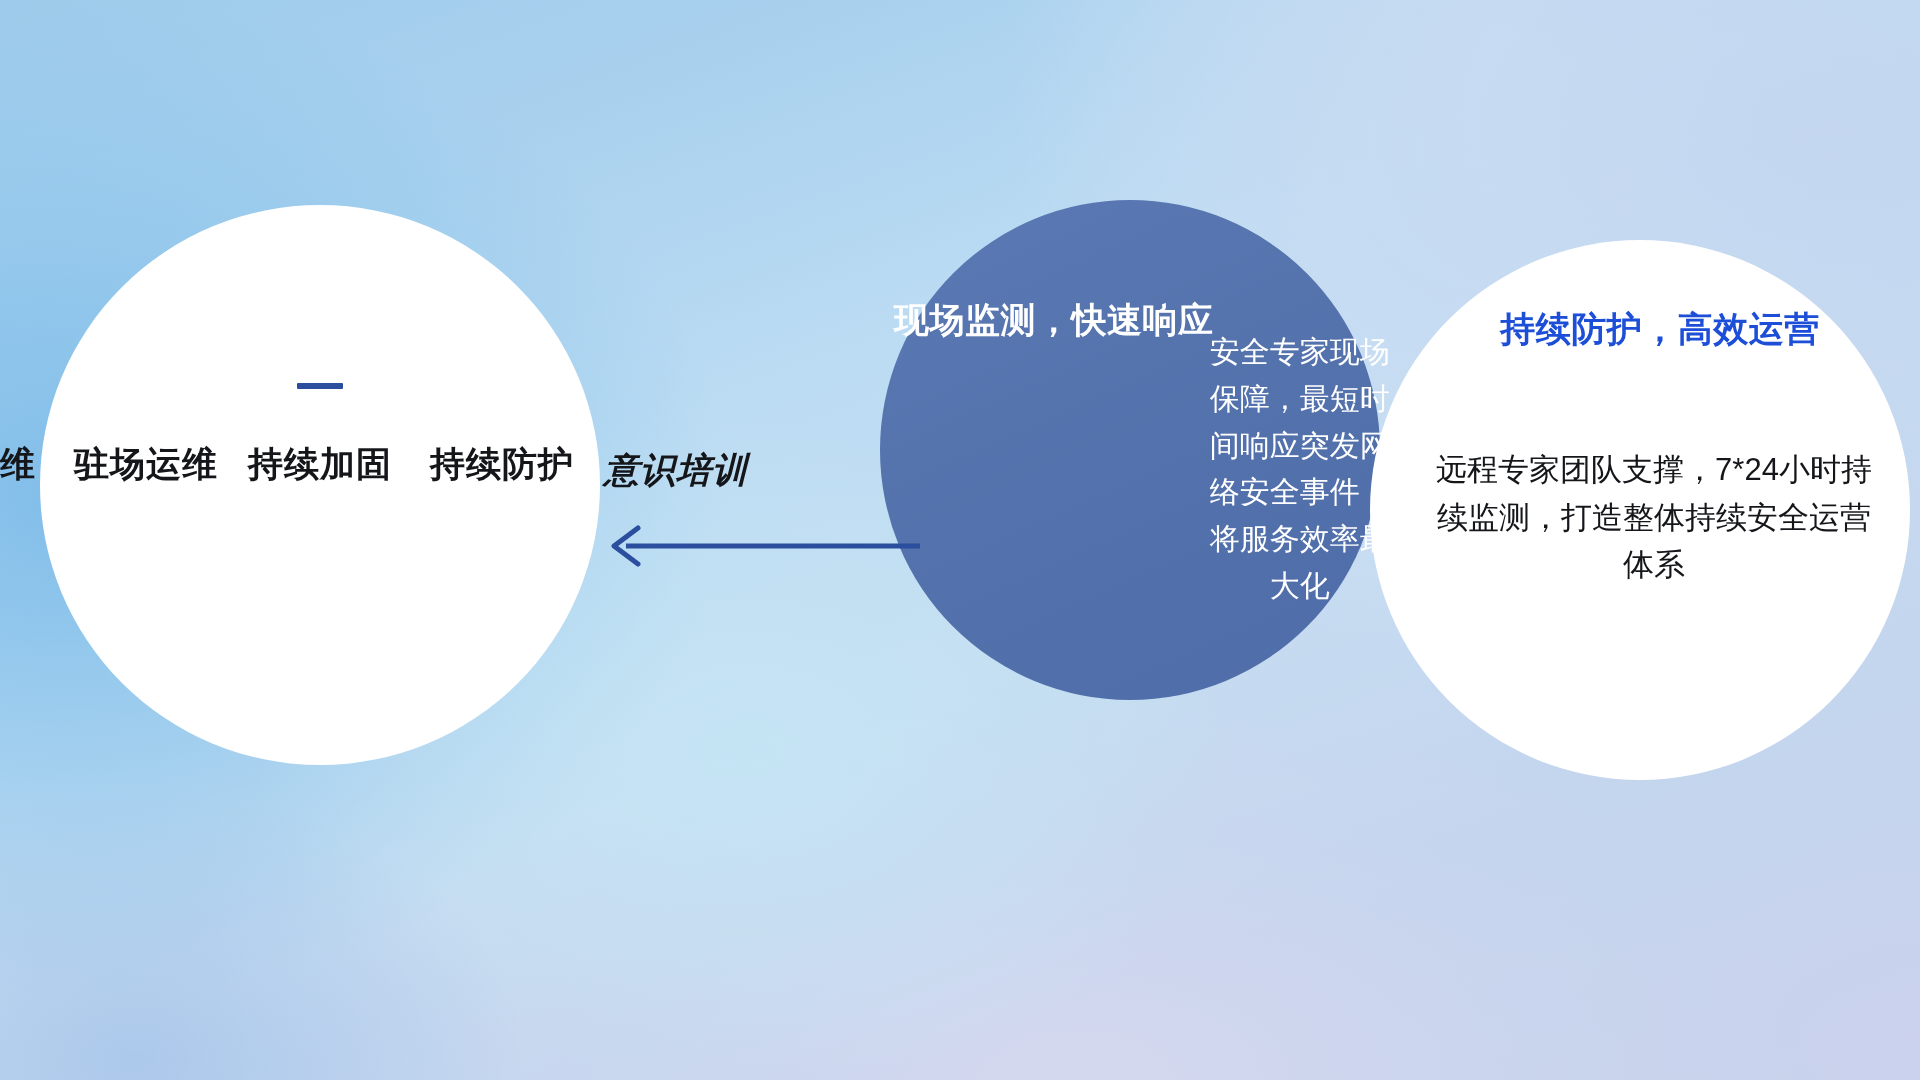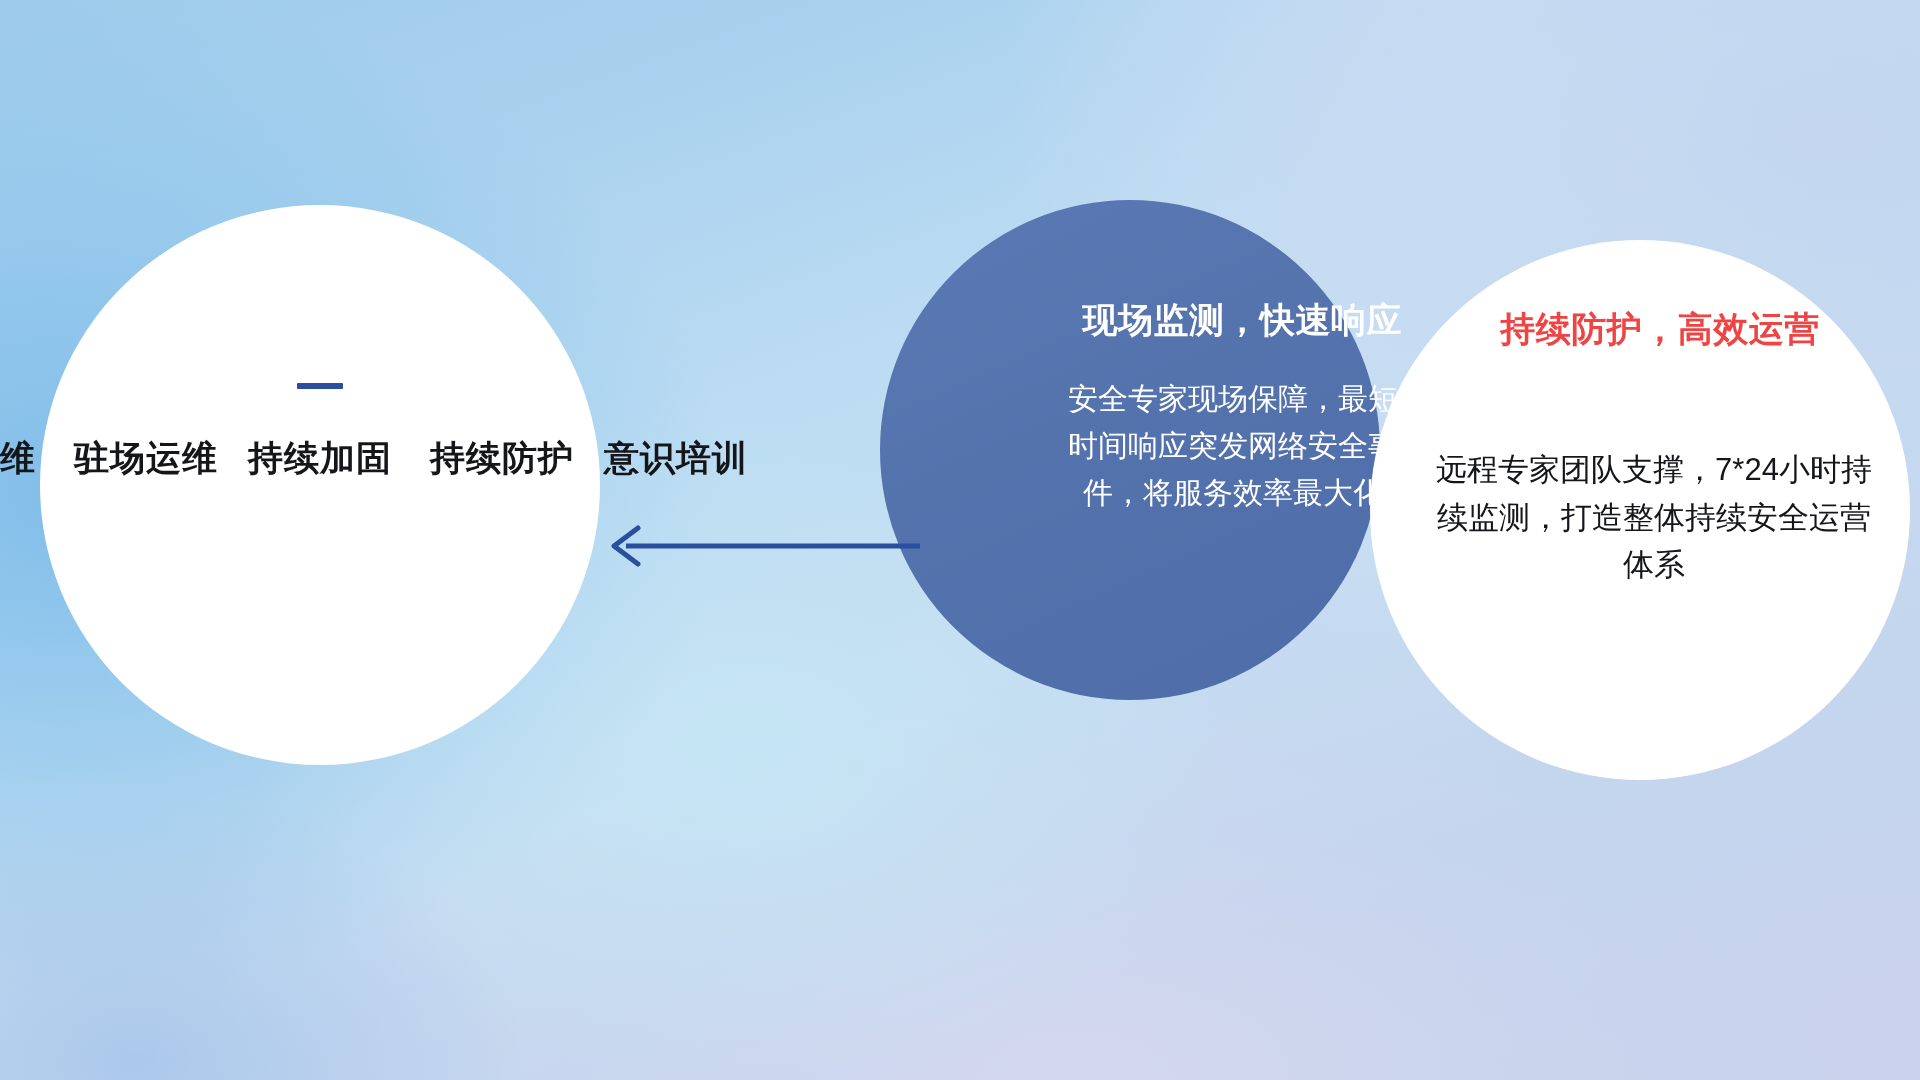--- a/index.html
+++ b/index.html
@@ -146,33 +146,34 @@
     white-space: nowrap;
   }
   .tag {
     font-size: 35px;
     font-weight: bold;
     color: #15161a;
     letter-spacing: 1px;
     line-height: 1.2;
   }
   .tag-row-single {
-    margin-top: 0;
+    margin-top: 12px;
+    font-style: italic;
   }
 
   
   .mid-content {
     position: absolute;
-    left: 8px;
+    left: 0;
     top: 0;
     width: 100%;
     height: 100%;
     display: flex;
-    flex-direction: column;
-    align-items: flex-end;
+    flex-direction: row;
+    align-items: flex-start;
     padding-top: 97px;
     box-sizing: border-box;
     z-index: 2;
   }
   .mid-title {
     font-size: 35px;
     font-weight: bold;
     color: #ffffff;
     white-space: nowrap;
     letter-spacing: 0.5px;
@@ -199,21 +200,21 @@
     display: flex;
     flex-direction: column;
     align-items: center;
     padding-top: 66px;
     box-sizing: border-box;
     z-index: 2;
   }
   .right-title {
     font-size: 35px;
     font-weight: bold;
-    color: #ef4444;
+    color: #1d4ed8;
     white-space: nowrap;
     letter-spacing: 0.5px;
     transform: translateX(20px);
   }
   .right-body {
     margin-top: 93px;
     width: 440px;
     font-size: 31px;
     line-height: 1.54;
     color: #15161a;

